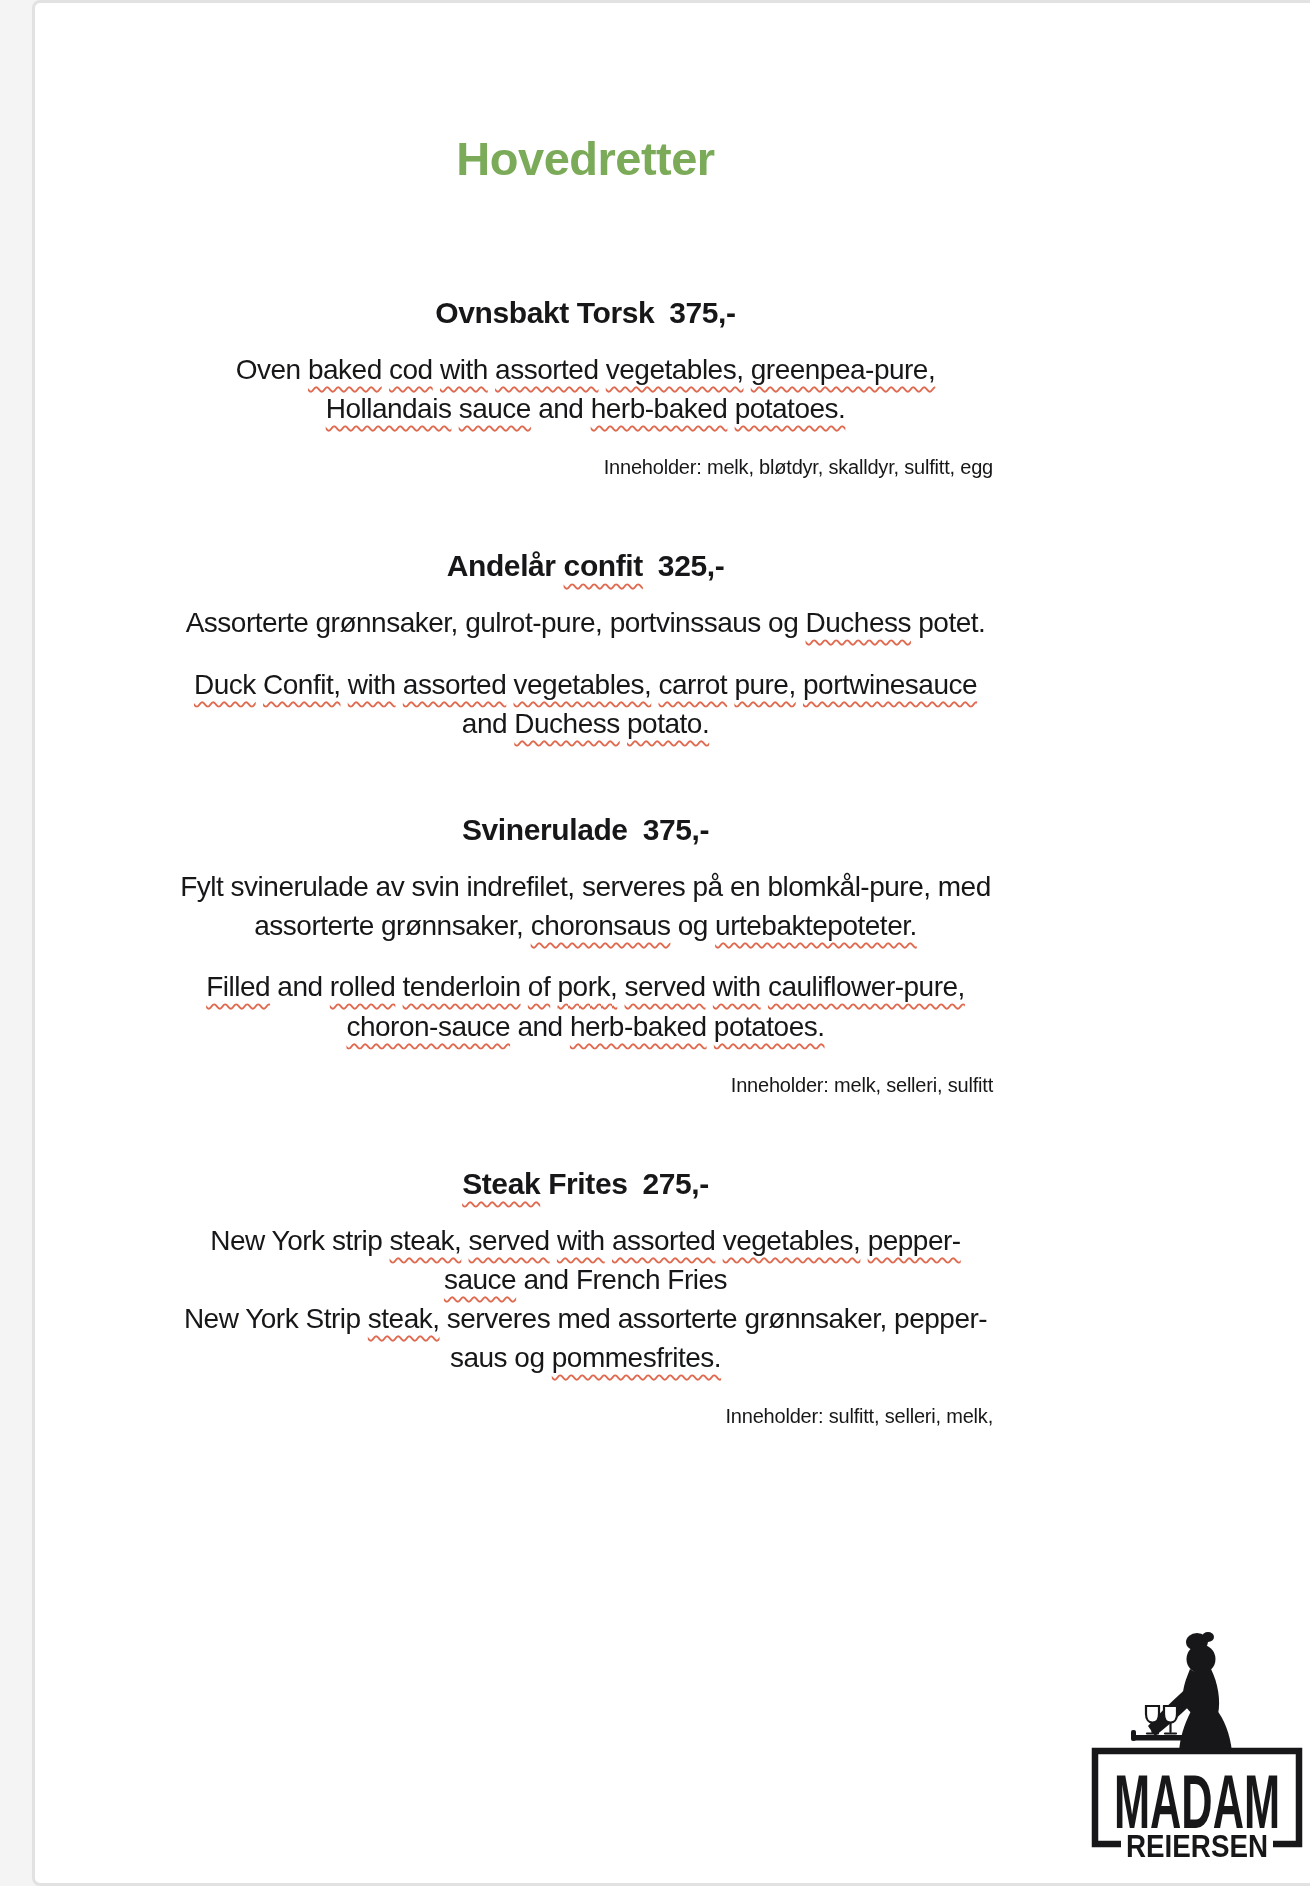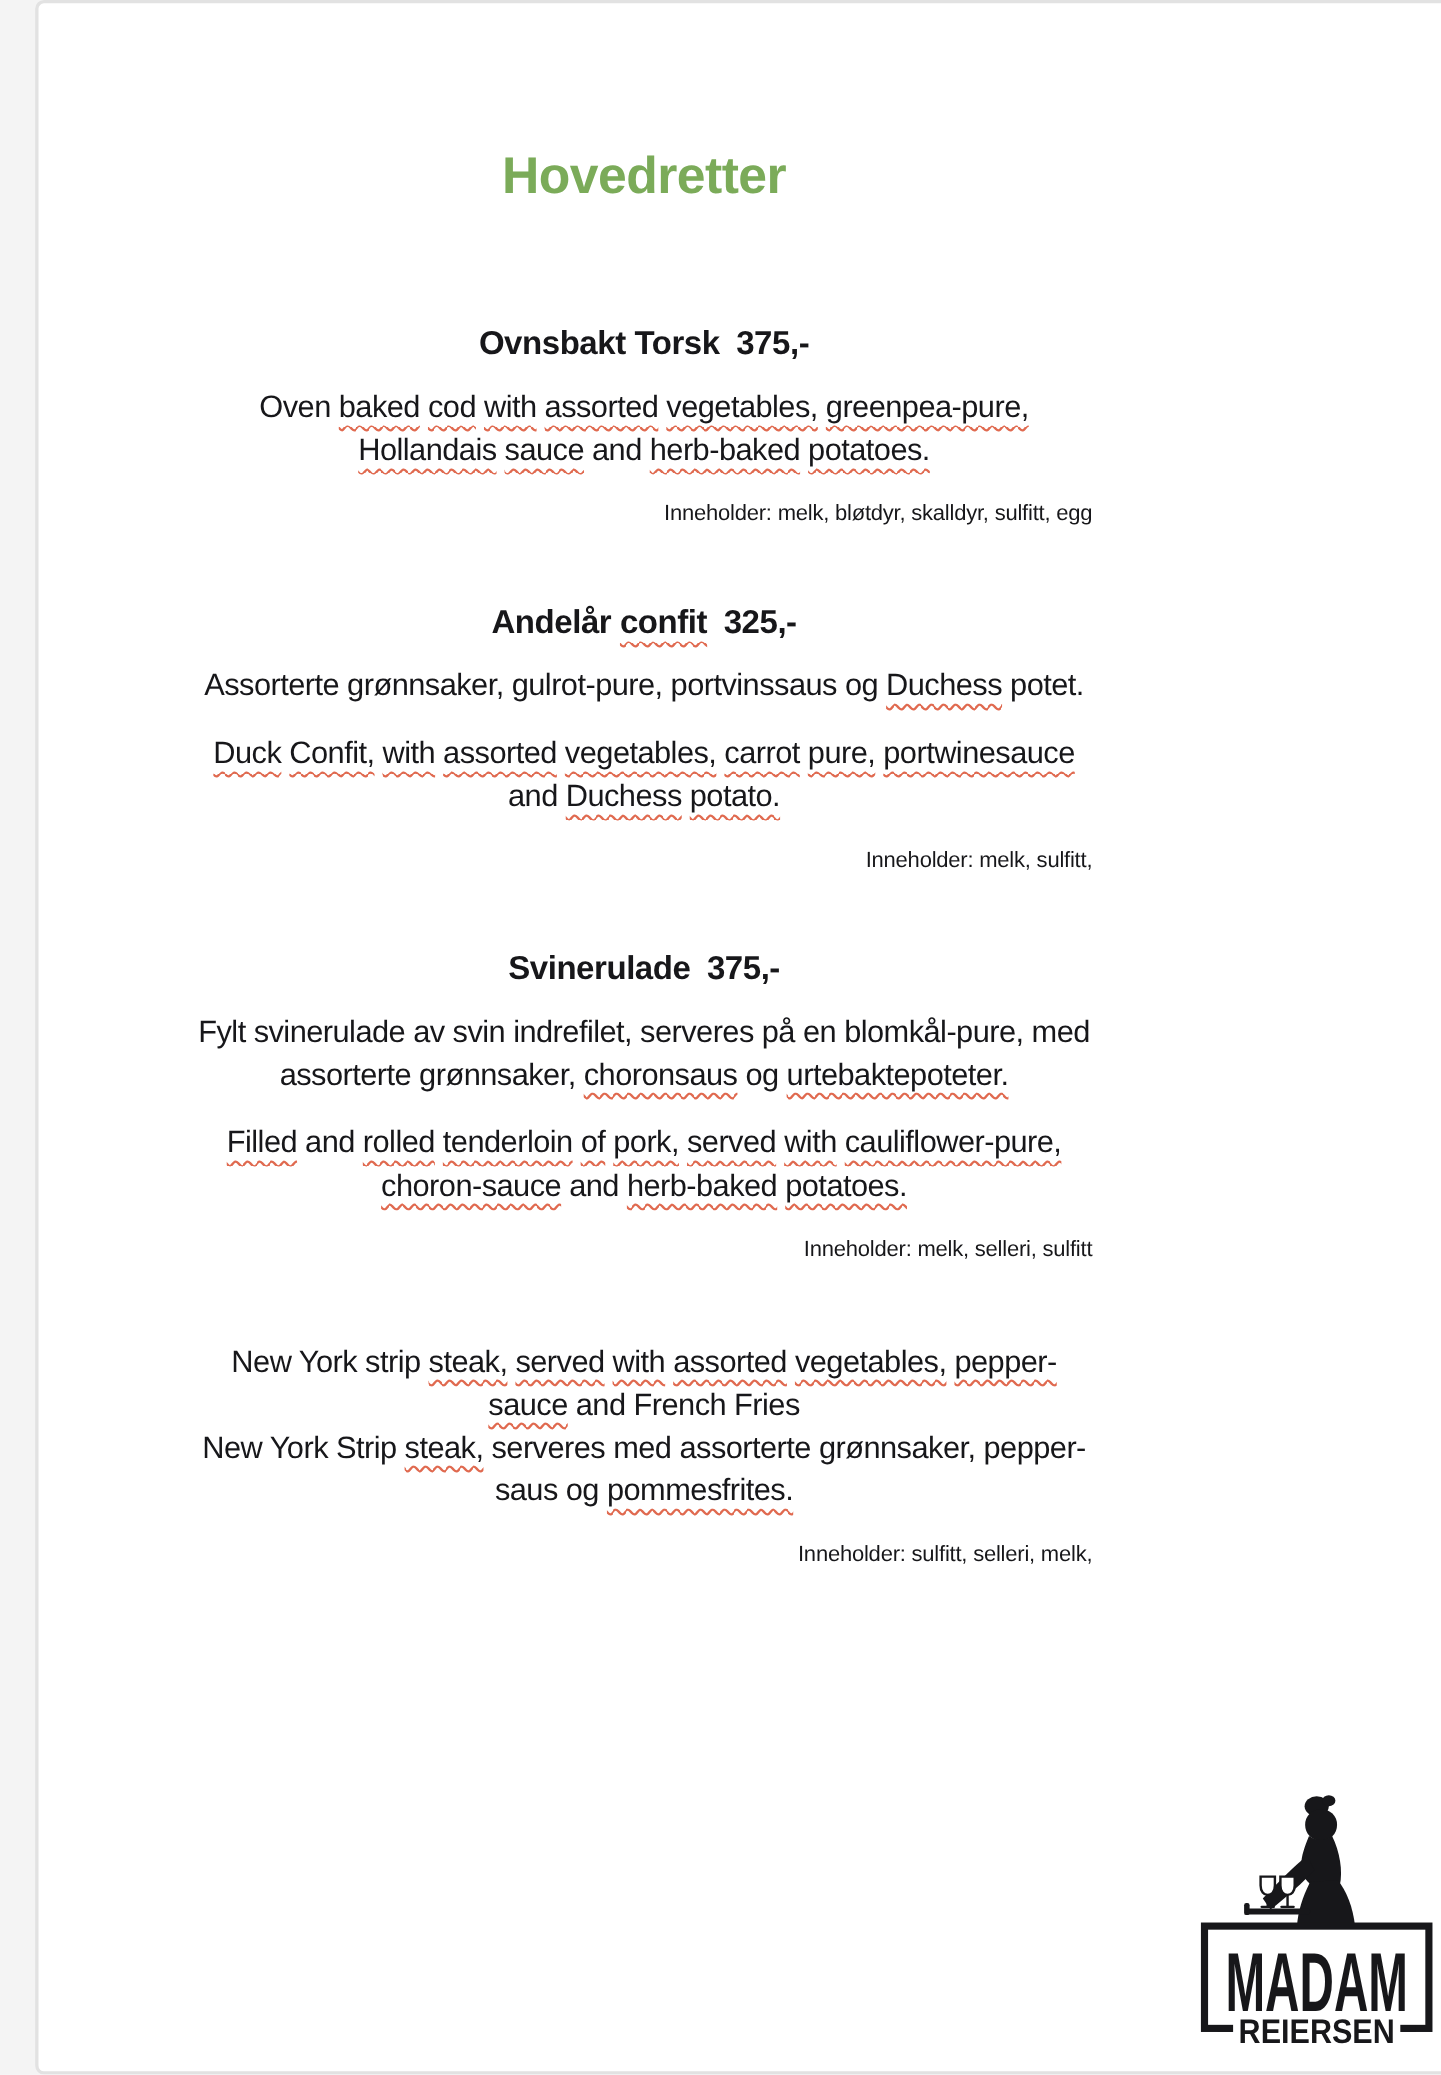--- a/index.html
+++ b/index.html
@@ -82,31 +82,31 @@
     <section class="dish">
       <h2 class="dish-title"><span class="dish-name"><span>Ovnsbakt Torsk</span></span><span class="dish-price">375,-</span></h2>
       <p class="desc en"><span>Oven </span><span class="wavy">baked</span><span> </span><span class="wavy">cod</span><span> </span><span class="wavy">with</span><span> </span><span class="wavy">assorted</span><span> </span><span class="wavy">vegetables,</span><span> </span><span class="wavy">greenpea-pure,</span><span> </span><span class="wavy">Hollandais</span><span> </span><span class="wavy">sauce</span><span> and </span><span class="wavy">herb-baked</span><span> </span><span class="wavy">potatoes.</span></p>
       <p class="allergens">Inneholder: melk, bløtdyr, skalldyr, sulfitt, egg</p>
     </section>
 
     <section class="dish">
       <h2 class="dish-title"><span class="dish-name"><span>Andelår </span><span class="wavy">confit</span></span><span class="dish-price">325,-</span></h2>
       <p class="desc no"><span>Assorterte grønnsaker, gulrot-pure, portvinssaus og </span><span class="wavy">Duchess</span><span> potet.</span></p>
       <p class="desc en"><span class="wavy">Duck</span><span> </span><span class="wavy">Confit,</span><span> </span><span class="wavy">with</span><span> </span><span class="wavy">assorted</span><span> </span><span class="wavy">vegetables,</span><span> </span><span class="wavy">carrot</span><span> </span><span class="wavy">pure,</span><span> </span><span class="wavy">portwinesauce</span><span> and </span><span class="wavy">Duchess</span><span> </span><span class="wavy">potato.</span></p>
-      <p class="allergens">Inneholder: melk, sulfitt,</p>
     </section>
 
     <section class="dish">
       <h2 class="dish-title"><span class="dish-name"><span>Svinerulade</span></span><span class="dish-price">375,-</span></h2>
       <p class="desc no"><span>Fylt svinerulade av svin indrefilet, serveres på en blomkål-pure, med assorterte grønnsaker, </span><span class="wavy">choronsaus</span><span> og </span><span class="wavy">urtebaktepoteter.</span></p>
       <p class="desc en"><span class="wavy">Filled</span><span> and </span><span class="wavy">rolled</span><span> </span><span class="wavy">tenderloin</span><span> </span><span class="wavy">of</span><span> </span><span class="wavy">pork,</span><span> </span><span class="wavy">served</span><span> </span><span class="wavy">with</span><span> </span><span class="wavy">cauliflower-pure,</span><span> </span><span class="wavy">choron-sauce</span><span> and </span><span class="wavy">herb-baked</span><span> </span><span class="wavy">potatoes.</span></p>
       <p class="allergens">Inneholder: melk, selleri, sulfitt</p>
     </section>
 
     <section class="dish">
+      <h2 class="dish-title"><span class="dish-name"><span class="wavy">Steak</span><span> Frites</span></span><span class="dish-price">275,-</span></h2>
       <p class="desc en"><span>New York strip </span><span class="wavy">steak,</span><span> </span><span class="wavy">served</span><span> </span><span class="wavy">with</span><span> </span><span class="wavy">assorted</span><span> </span><span class="wavy">vegetables,</span><span> </span><span class="wavy">pepper-sauce</span><span> and French Fries</span></p>
       <p class="desc no"><span>New York Strip </span><span class="wavy">steak,</span><span> serveres med assorterte grønnsaker, pepper-saus og </span><span class="wavy">pommesfrites.</span></p>
       <p class="allergens">Inneholder: sulfitt, selleri, melk,</p>
     </section>
   </div>
   </div>
 
   <div class="logo">
     <svg viewBox="0 0 250 240" width="250" height="240" aria-hidden="true">
       <g fill="var(--ink)">

